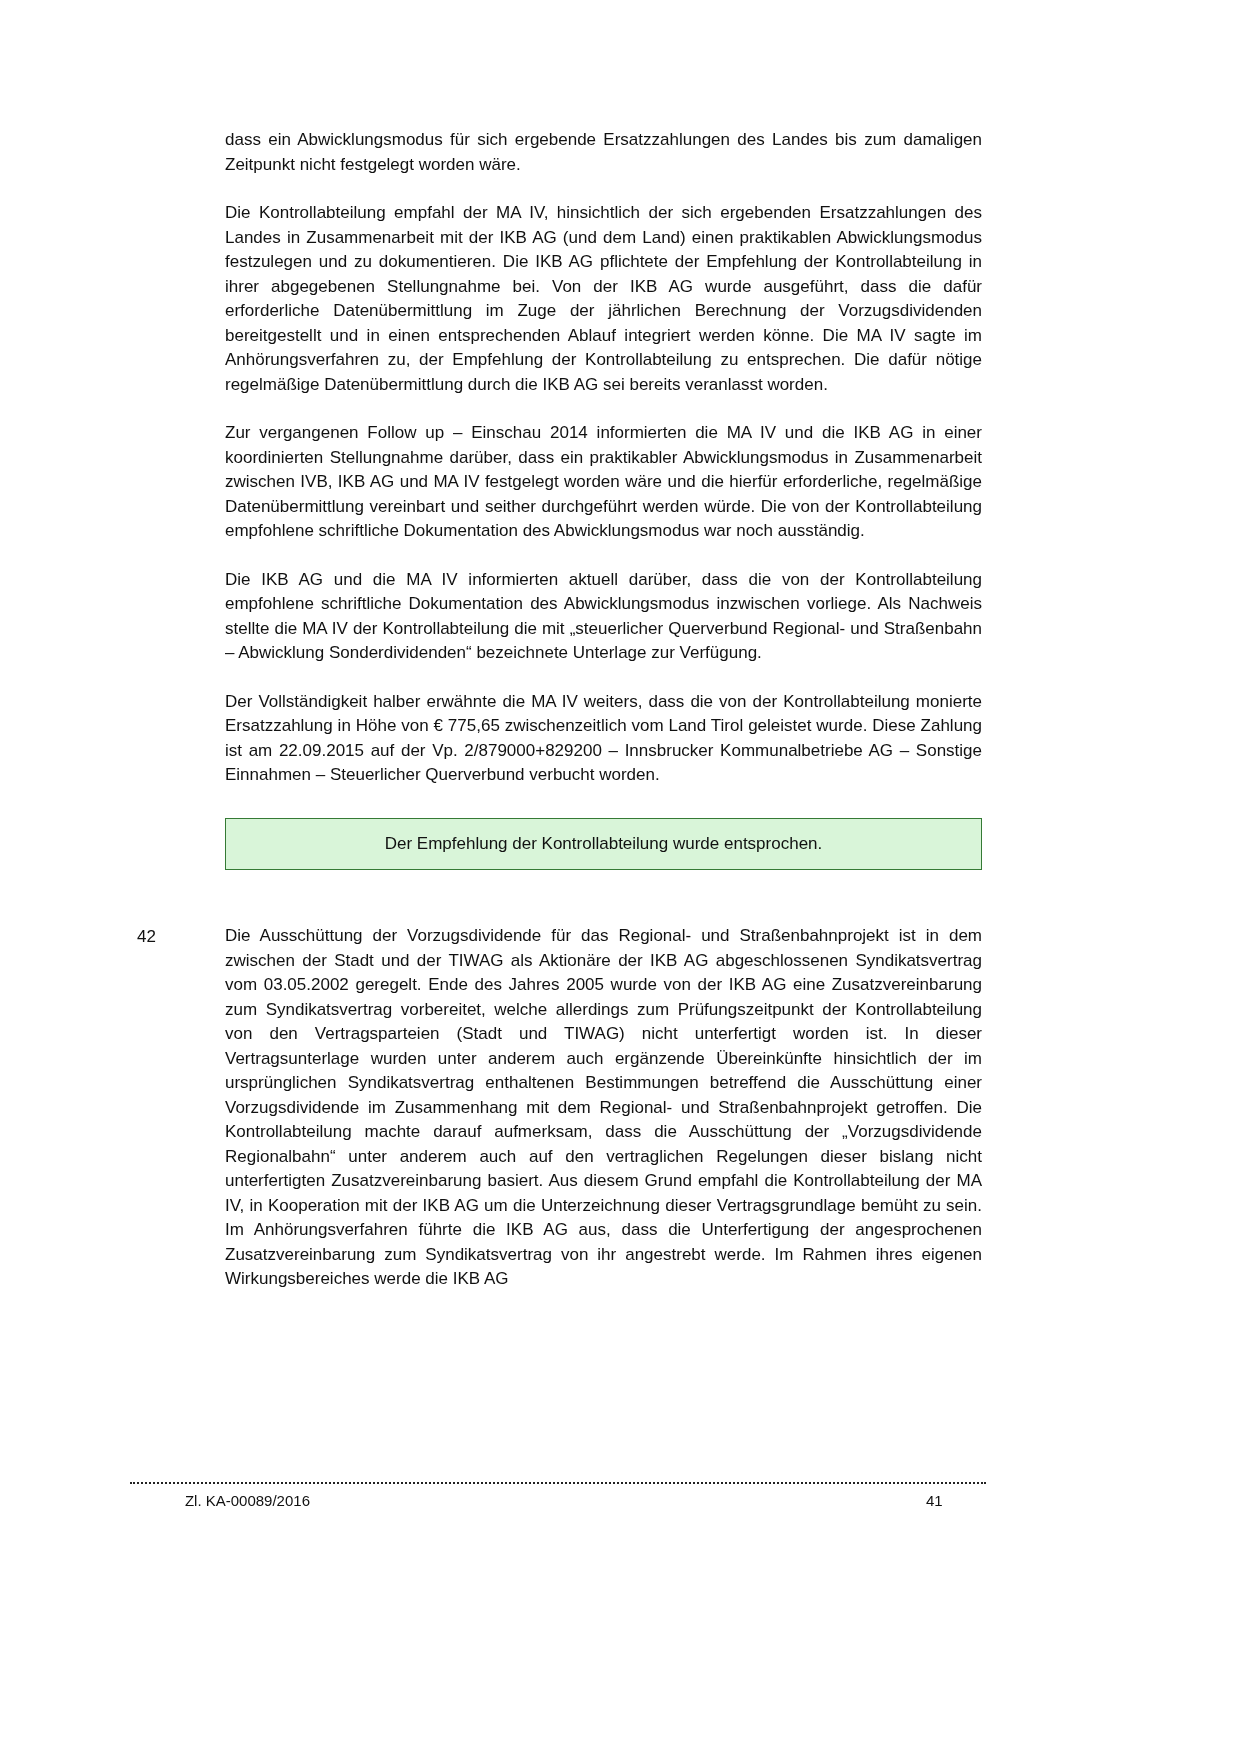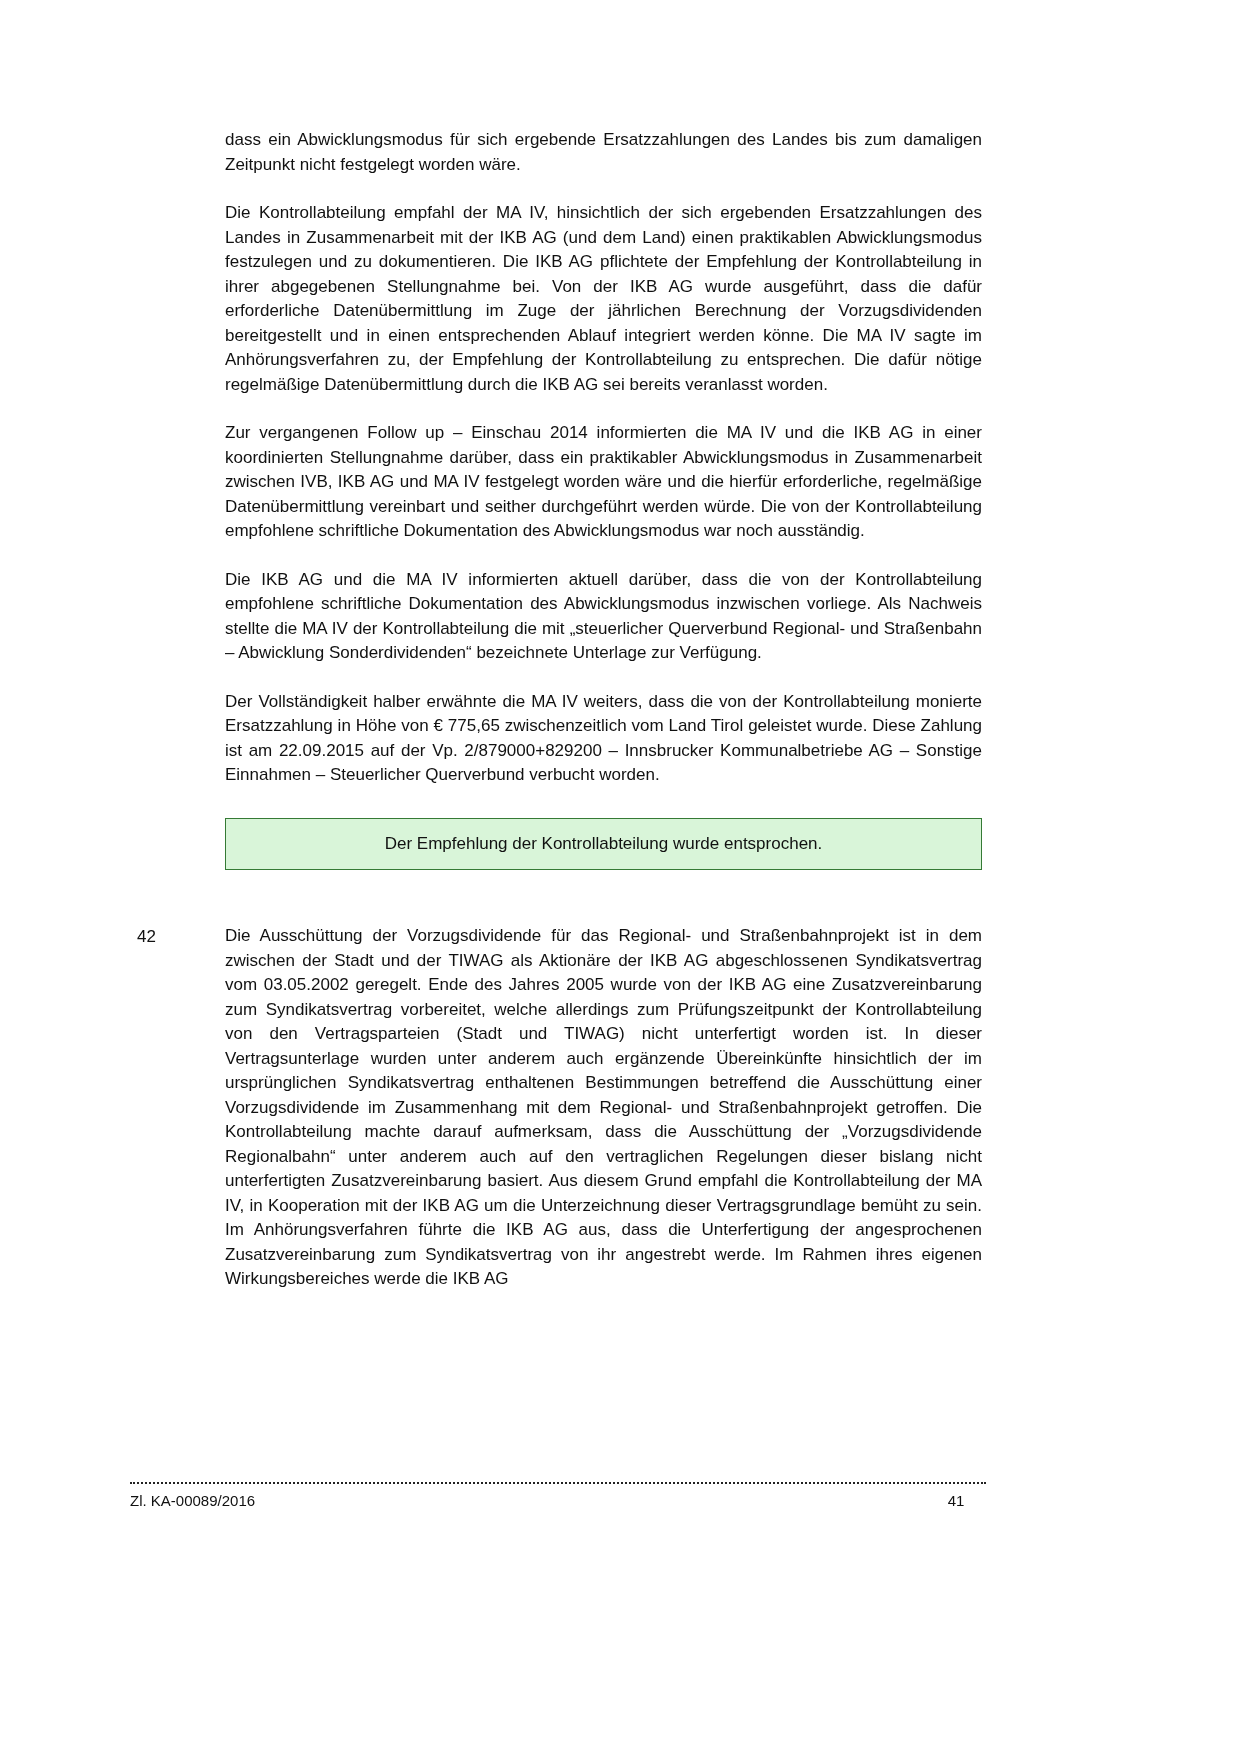--- a/index.html
+++ b/index.html
@@ -55,22 +55,22 @@
     border-top: 2px dotted #222222;
     margin: 0 0 8px 0;
     height: 0;
   }
   .footer-row {
     display: flex;
     justify-content: space-between;
     align-items: baseline;
   }
   .footer-row .center { text-align: center; flex: 1; }
-  .footer-row .left  { min-width: 180px; text-align: left; }
-  .footer-row .right { min-width: 60px; text-align: center; }
+  .footer-row .left  { min-width: 180px; text-align: right; }
+  .footer-row .right { min-width: 60px; text-align: left; }
 </style>
 </head>
 <body>
 
 <div class="page">
 
   <div class="content">
 
     <p class="body-par">dass ein Abwicklungsmodus für sich ergebende Ersatzzahlungen des Landes bis zum damaligen Zeitpunkt nicht festgelegt worden wäre.</p>
 

